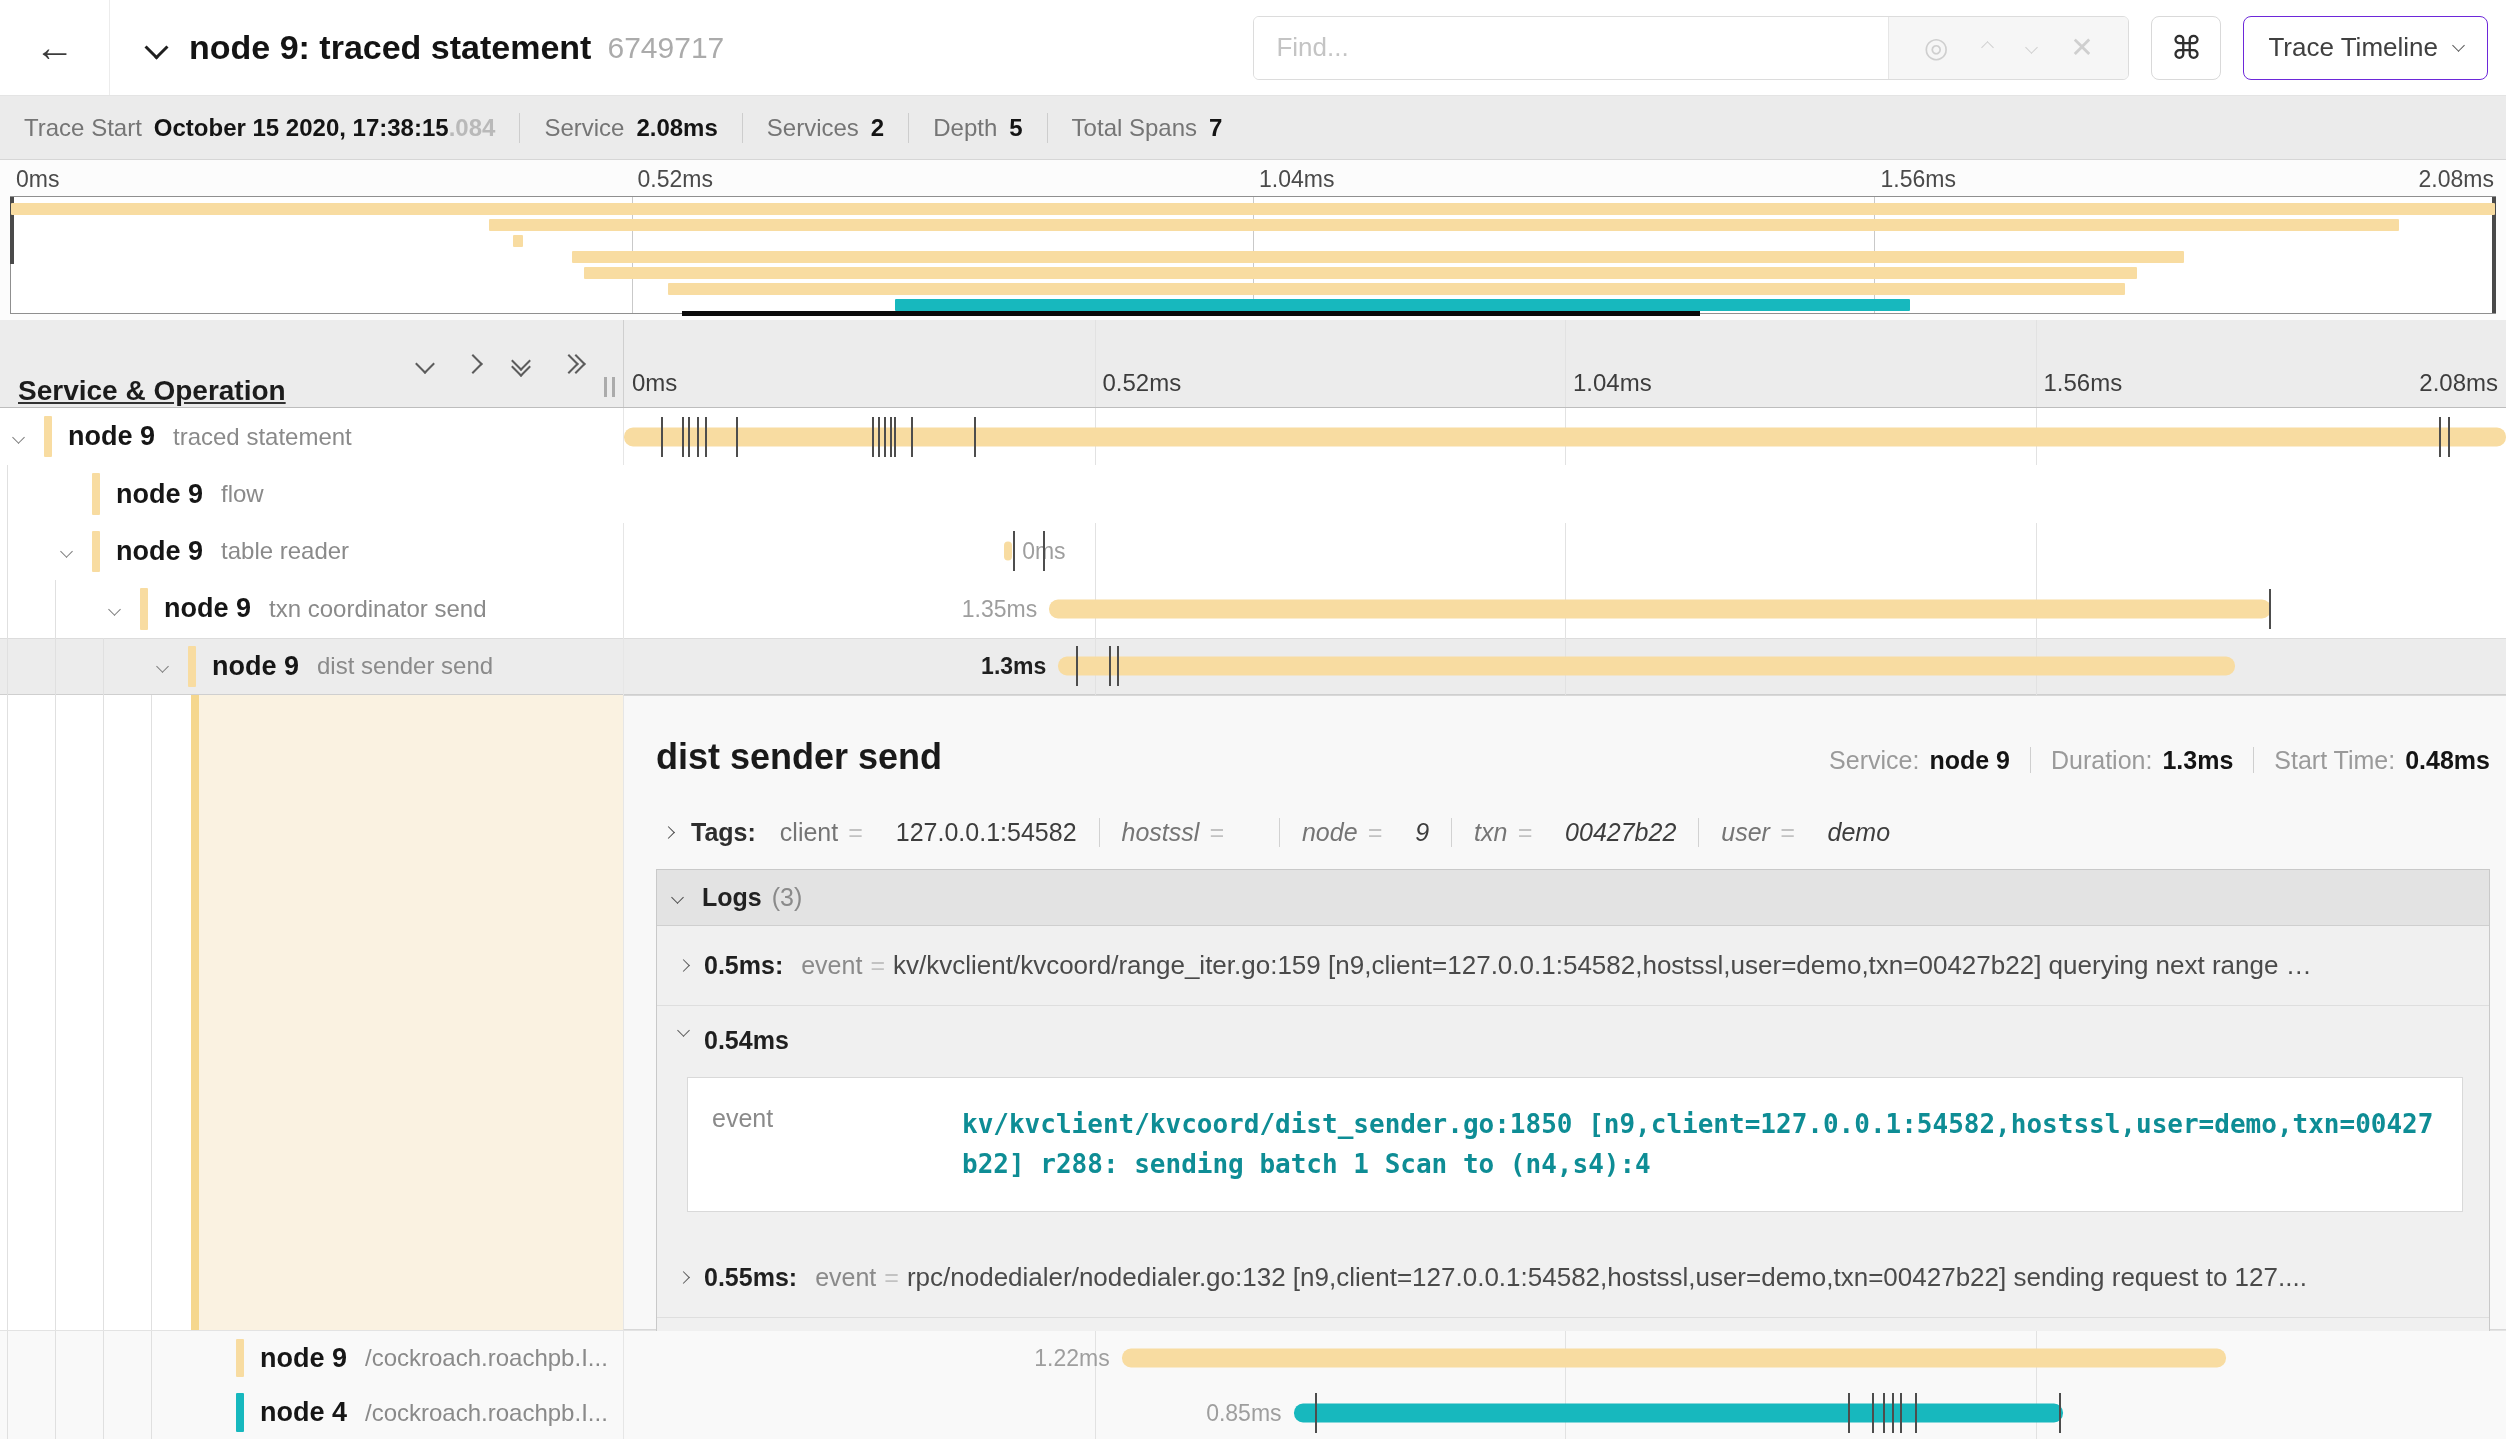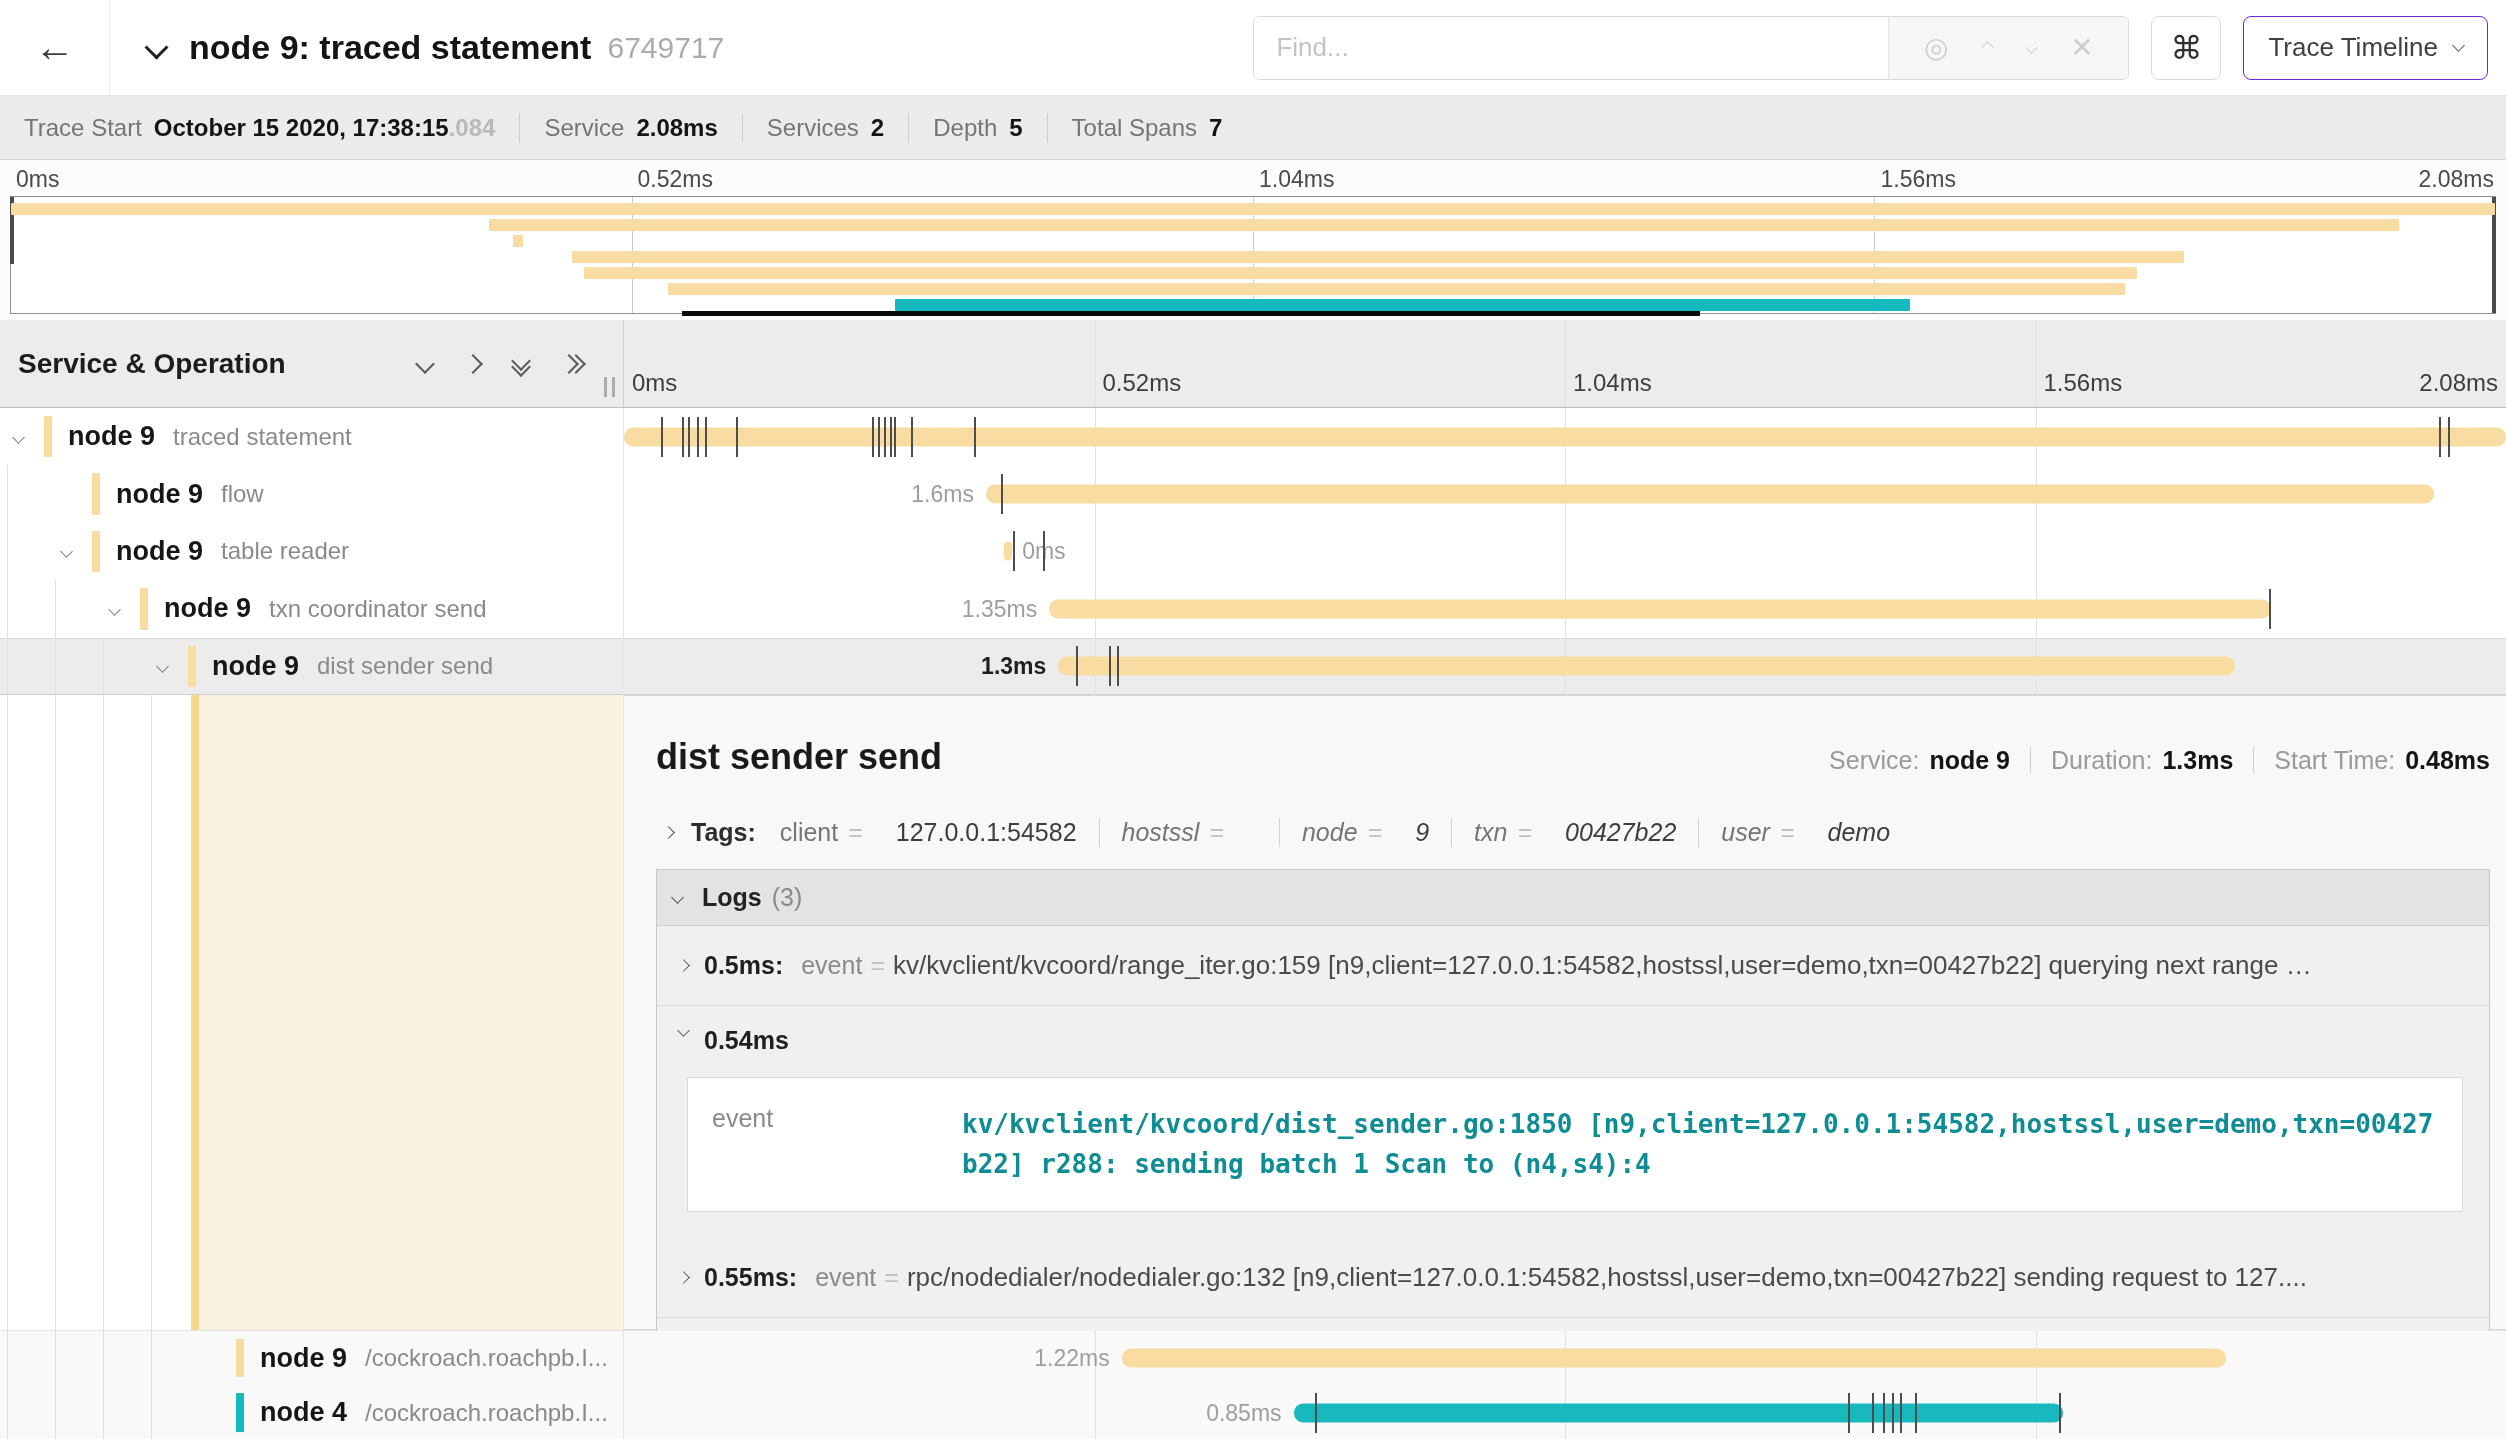--- a/index.html
+++ b/index.html
@@ -61,21 +61,21 @@
                  border:1px solid #8f8f8f; overflow:visible; }
   .mini-grid { position:absolute; top:0; bottom:0; width:1px; background:#c9c9c9; }
   .mini-bar { position:absolute; height:12px; border-radius:1px; }
   .mini-underline { position:absolute; bottom:-3px; height:5px; background:#0a0a0a; }
   .scrub { position:absolute; width:4px; background:#4a4a4a; top:0; }
   .scrub.left  { left:-1px; height:58%; }
   .scrub.right { right:-1px; height:100%; }
 
   
   .grid-head { height:88px; display:flex; background:#ececec; border-bottom:1px solid #bdbdbd; }
-  .gh-left { width:623px; flex:none; position:relative; display:flex; align-items:center; }
+  .gh-left { width:623px; flex:none; position:relative; display:flex; align-items:flex-end;text-decoration:underline; }
   .gh-title { font-size:28px; font-weight:700; color:#1c1c1c; margin-left:18px; }
   .gh-icons { position:absolute; left:418px; top:0; height:100%; display:flex; align-items:center;
               gap:34px; color:#5c5c5c; }
   .gh-icons .ic { cursor:pointer; display:inline-flex; align-items:center; }
   .dbl-v { display:inline-flex; flex-direction:column; align-items:center; }
   .dbl-v .cv + .cv { margin-top:-8px; }
   .dbl-h .cv + .cv { margin-left:-7px; }
   .gh-grip { position:absolute; right:8px; bottom:10px; display:flex; gap:5px; }
   .gh-grip i { width:3px; height:20px; background:#ababab; }
   .gh-ruler { flex:1; position:relative; border-left:1px solid #cfcfcf; }
@@ -312,28 +312,20 @@
           <i class="tick" style="left: 96.9231%;"></i>
         </div>
       </div>
       <div class="trow">
         <div class="trow-left">
           <i class="guide" style="left: 7px;"></i>
           <i class="stripe" style="left: 92px; background: rgb(248, 220, 161);"></i>
           <span class="svc" style="margin-left: 116px;">node 9</span>
           <span class="op">flow</span>
         </div>
-        <div class="trow-right">
-          <i class="vgrid" style="left: 25%;"></i>
-          <i class="vgrid" style="left: 50%;"></i>
-          <i class="vgrid" style="left: 75%;"></i>
-          <span class="dur" style="right: calc(80.7692% + 12px);">1.6ms</span>
-          <i class="bar" style="left: 19.2308%; width: 76.9231%; background: rgb(248, 220, 161);"></i>
-          <i class="tick" style="left: 20.0481%;"></i>
-        </div>
       </div>
       <div class="trow">
         <div class="trow-left">
           <i class="guide" style="left: 7px;"></i>
           <span class="expander" style="left: 62px;"><i class="cv sm down"></i></span>
           <i class="stripe" style="left: 92px; background: rgb(248, 220, 161);"></i>
           <span class="svc" style="margin-left: 116px;">node 9</span>
           <span class="op">table reader</span>
         </div>
         <div class="trow-right">

